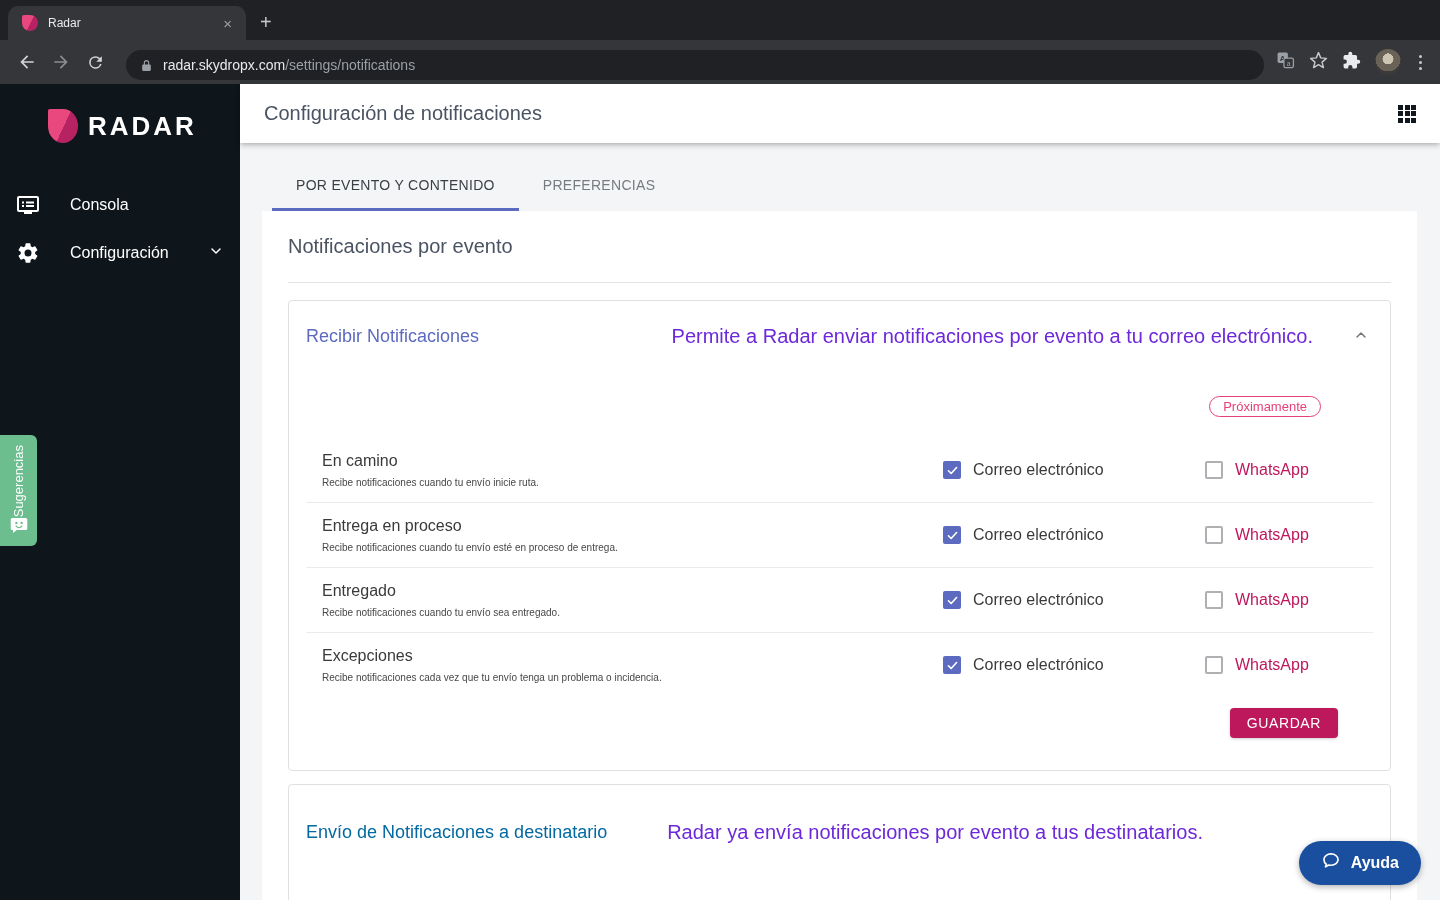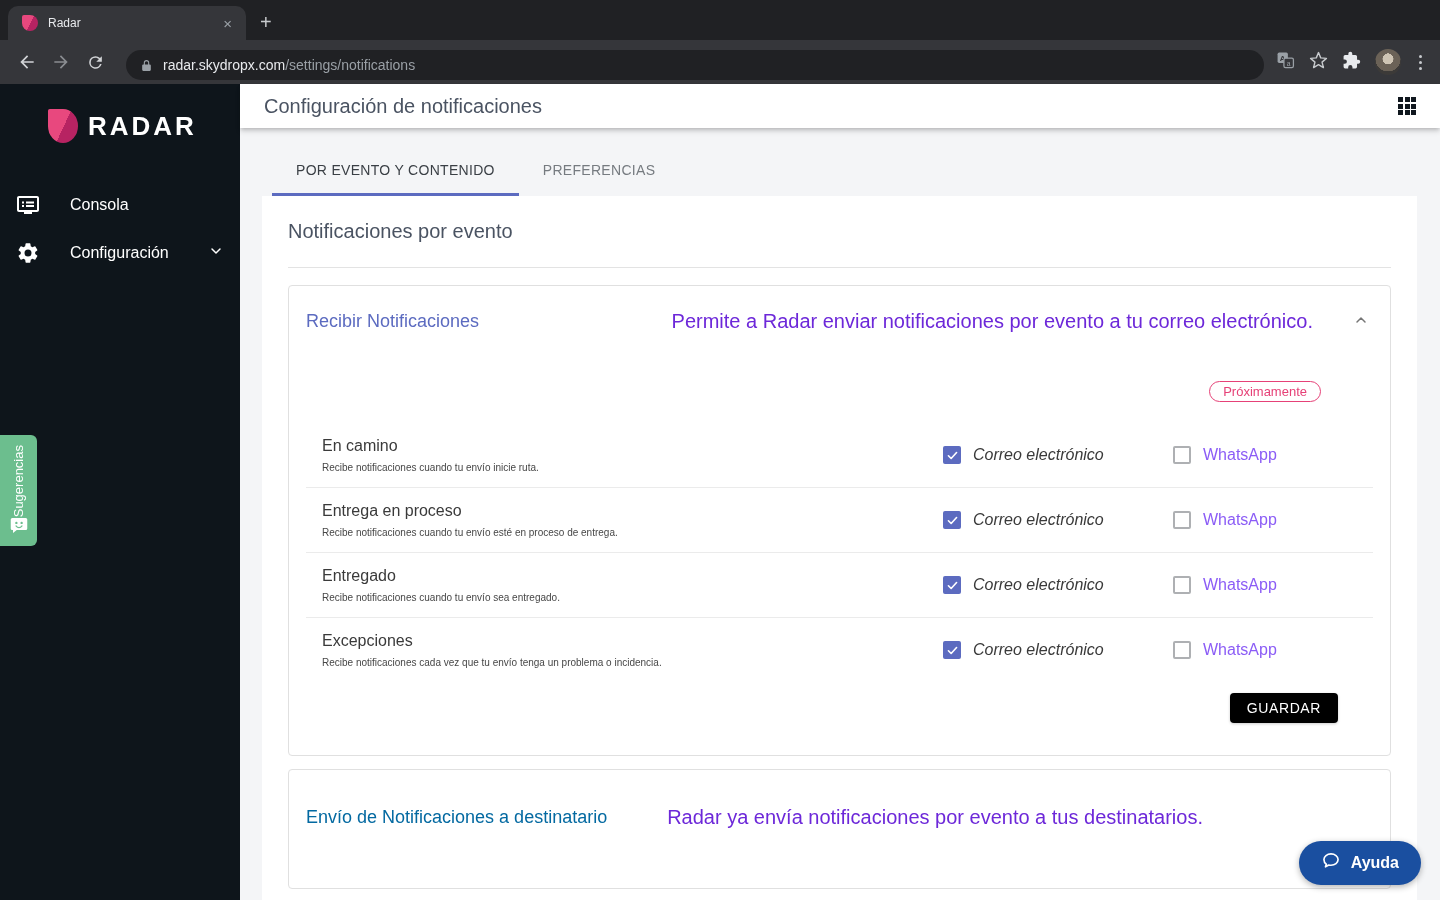--- a/index.html
+++ b/index.html
@@ -36,21 +36,21 @@
   .app { display:flex; height:816px; }
   .sidebar { width:240px; background:#0e151b; flex-shrink:0; }
   .brand { display:flex; align-items:center; gap:10px; padding:25px 0 0 48px; }
   .brand-name { color:#fff; font-size:26px; font-weight:bold; letter-spacing:3px; }
   .menu { margin-top:38px; }
   .menu-item { display:flex; align-items:center; height:48px; padding:0 16px; color:#fff; cursor:pointer; }
   .menu-item .mi-icon { width:24px; height:24px; }
   .menu-item .mi-label { font-size:16px; margin-left:30px; flex:1; }
 
   .main { flex:1; display:flex; flex-direction:column; background:#f4f5f7; }
-  .appbar { height:44px; background:#fff; display:flex; align-items:center; padding:0 24px;
+  .appbar { height:59px; background:#fff; display:flex; align-items:center; padding:0 24px;
             box-shadow:0 2px 4px -1px rgba(0,0,0,.2), 0 4px 5px 0 rgba(0,0,0,.10); position:relative; z-index:2; }
   .appbar-title { font-size:20px; color:#4a5362; font-weight:500; flex:1; }
   .grid-icon { display:grid; grid-template-columns:repeat(3,5px); grid-template-rows:repeat(3,5px); gap:1.5px; }
   .grid-icon i { background:#10171e; }
 
   .content { flex:1; display:flex; flex-direction:column; overflow:hidden; }
   .tabs { display:flex; padding:20px 0 0 32px; }
   .tabbtn { padding:14px 24px 15px; font-size:14px; font-weight:500; letter-spacing:.3px;
             color:#767b80; border-bottom:3px solid transparent; }
   .tabbtn.active { color:#3a3f45; border-bottom-color:#5c6bc0; }
@@ -69,29 +69,29 @@
   .badge { border:1px solid #e64177; color:#e64177; font-size:13px; border-radius:11px; padding:2px 13px; }
 
   .rows { margin:21px 17px 0; }
   .row { display:flex; align-items:center; padding:14px 0 14px 16px; border-bottom:1px solid #ebebeb; }
   .row:last-child { border-bottom:none; }
   .row-text { flex:1; }
   .row-title { font-size:16px; color:#3a3a3a; }
   .row-desc { font-size:10px; color:#474747; margin-top:7px; }
   .row-controls { display:flex; width:430px; flex-shrink:0; align-items:center; }
   .cb-group { display:flex; align-items:center; gap:12px; }
-  .cb-group.email { width:230px;font-style:italic; }
+  .cb-group.email { width:262px; }
   .cb { width:18px; height:18px; border-radius:2px; flex-shrink:0; display:flex; align-items:center; justify-content:center; }
   .cb.checked { background:#5c6bc0; }
   .cb.unchecked { border:2px solid #aeb0b3; background:#fff; }
   .cb-label { font-size:16px; color:#3a3a3a; }
-  .cb-label.disabled { color:#8b5cf6; }
+  .cb-label.disabled { color:#be185d; }
 
   .save-row { display:flex; justify-content:flex-end; padding:11px 52px 32px 0; }
-  .save-btn { background:#000000; color:#fff; border:none; border-radius:4px; font-size:14px; font-weight:500;
+  .save-btn { background:#be185d; color:#fff; border:none; border-radius:4px; font-size:14px; font-weight:500;
               letter-spacing:.6px; padding:7px 17px; font-family:"Liberation Sans",sans-serif; cursor:pointer;
               box-shadow:0 1px 3px rgba(0,0,0,.2); }
 
   .card.recipient { margin-top:13px; height:120px; overflow:hidden; }
   .card.recipient .card-head { padding-top:36px; }
   .card.recipient .card-desc { margin-right:166px; }
 
   
   .suggestions { position:fixed; left:0; top:435px; width:37px; height:111px; background:#6cbe8e;
                  border-radius:0 6px 6px 0; display:flex; flex-direction:column; align-items:center;

